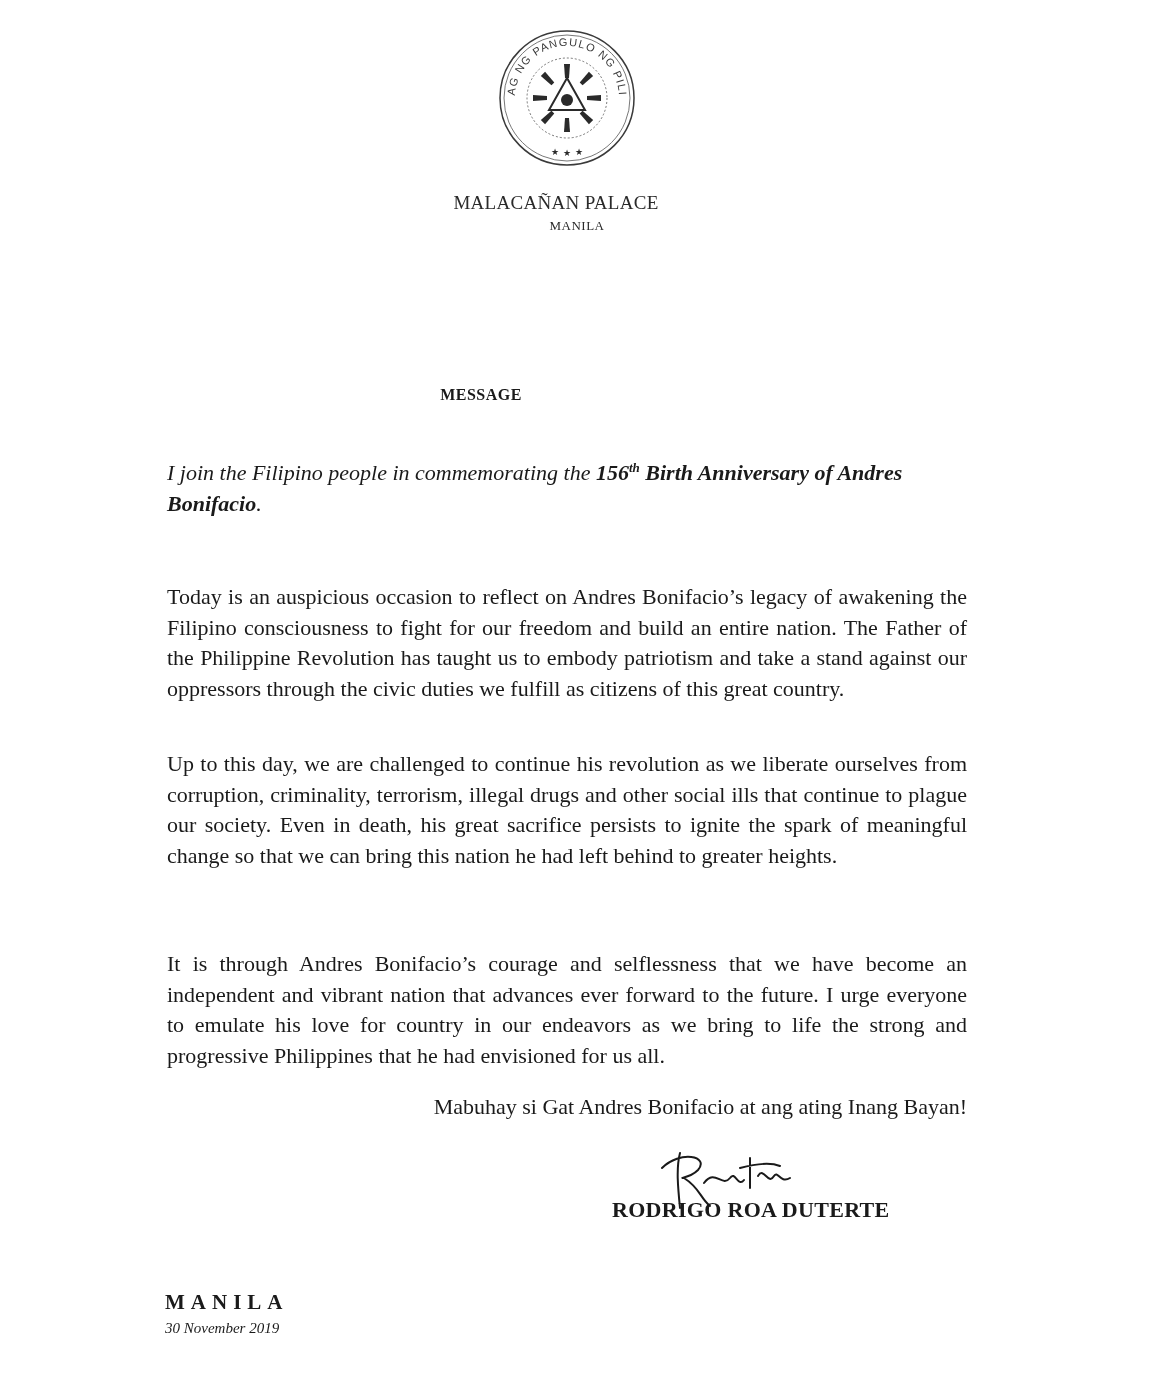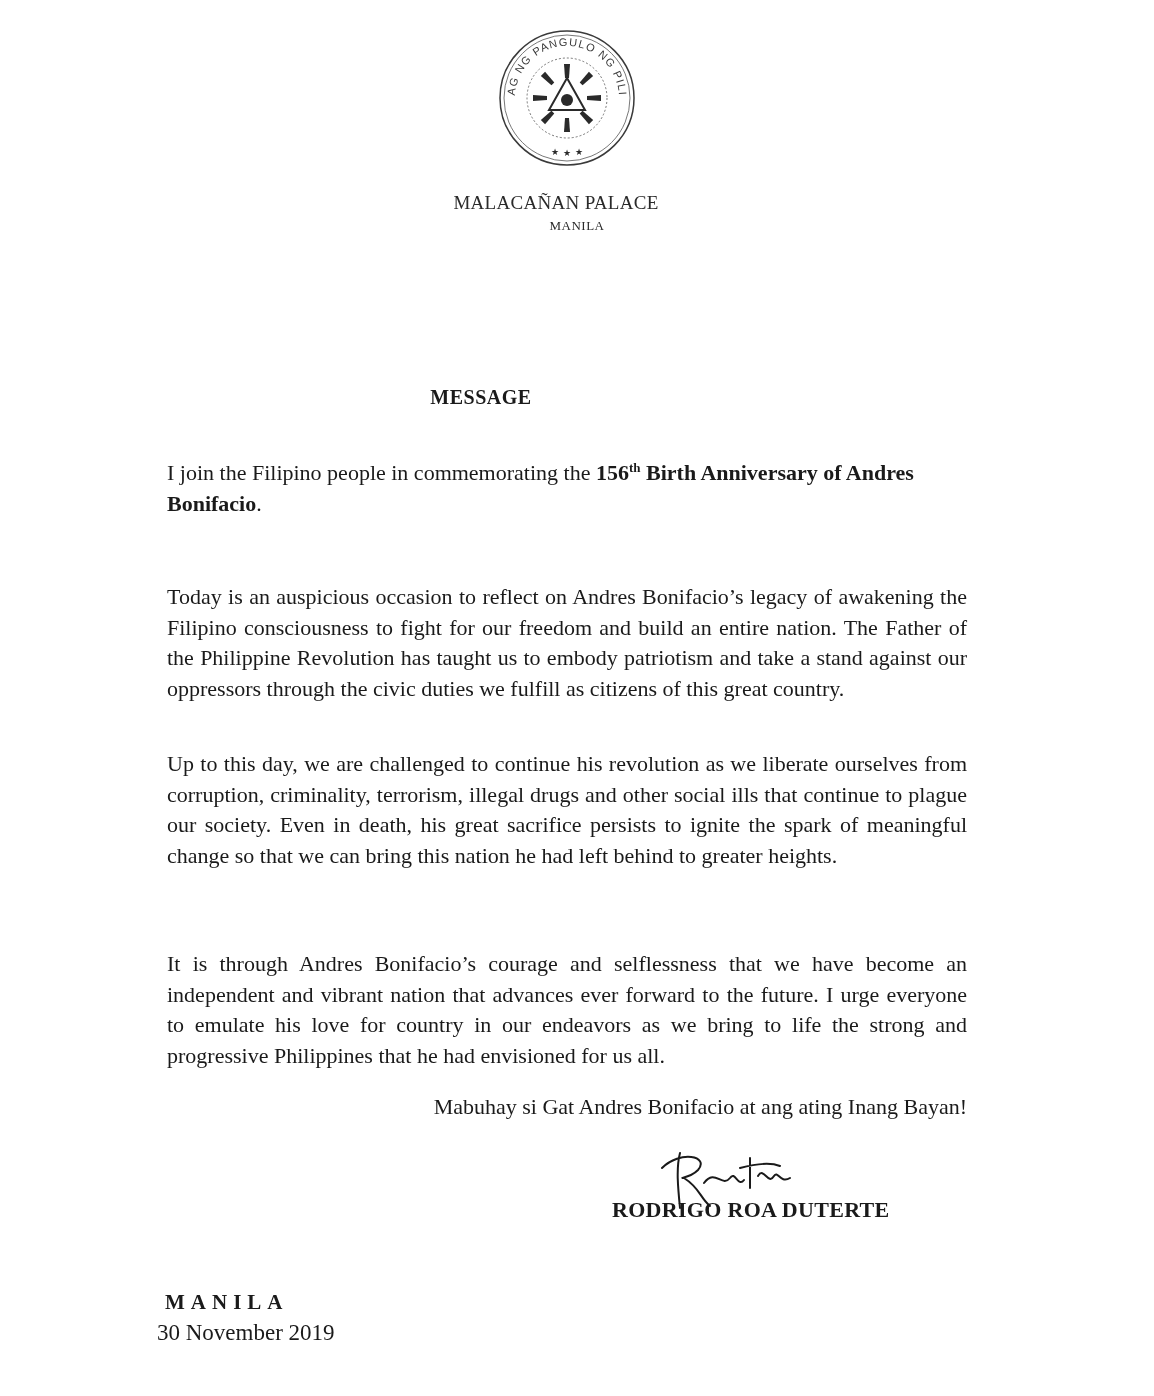--- a/index.html
+++ b/index.html
@@ -3,33 +3,33 @@
   <meta charset="utf-8">
   <style>
     html, body { margin: 0; padding: 0; background: #ffffff; }
     body {
       width: 1154px; height: 1396px; position: relative; overflow: hidden;
       font-family: "Liberation Serif", "DejaVu Serif", serif; color: #1a1a1a;
     }
     .seal { position: absolute; left: 497px; top: 28px; width: 140px; height: 140px; }
     .palace { position: absolute; left: 0; width: 1112px; text-align: center; top: 192px; font-size: 19px; letter-spacing: 0.3px; color: #2a2a2a; }
     .palace-sub { position: absolute; left: 0; width: 1154px; text-align: center; top: 218px; font-size: 13px; letter-spacing: 0.5px; color: #2a2a2a; }
-    .heading { position: absolute; left: 0; width: 962px; text-align: center; top: 386px; font-size: 20px; font-weight: bold; letter-spacing: 0.5px; }
+    .heading { position: absolute; left: 0; width: 962px; text-align: center; top: 386px; font-size: 16px; font-weight: bold; letter-spacing: 0.5px; }
     .body-text { position: absolute; left: 167px; width: 800px; font-size: 22px; line-height: 30.5px; text-align: justify; }
-    .p1 { top: 458px; text-align: left; }
+    .p1 { top: 458px; text-align: left; font-style: italic; }
     .p2 { top: 582px; }
     .p3 { top: 733px; margin-top: 16px; }
     .p4 { top: 949px; }
     .p5 { top: 1092px; text-align: right; }
     .b { font-weight: bold; }
     sup { font-size: 13px; vertical-align: 8px; line-height: 0; }
     .signature { position: absolute; left: 640px; top: 1148px; width: 190px; height: 70px; }
     .signer { position: absolute; left: 612px; top: 1197px; font-size: 22px; font-weight: bold; letter-spacing: 0.3px; }
     .place { position: absolute; left: 165px; top: 1290px; font-size: 21px; font-weight: bold; letter-spacing: 6px; }
-    .date { position: absolute; left: 157px; top: 1320px; font-size: 23px; }
+    .date { position: absolute; left: 165px; top: 1320px; font-size: 15px; font-style: italic; }
   </style>
 </head>
 <body>
 
 <svg class="seal" viewBox="0 0 140 140">
   <defs>
     <path id="sealArc" d="M 70 70 m -52 0 a 52 52 0 1 1 104 0" fill="none"></path>
   </defs>
   <circle cx="70" cy="70" r="67" fill="none" stroke="#3a3a3a" stroke-width="1.5"></circle>
   <circle cx="70" cy="70" r="63" fill="none" stroke="#555" stroke-width="0.8"></circle>

